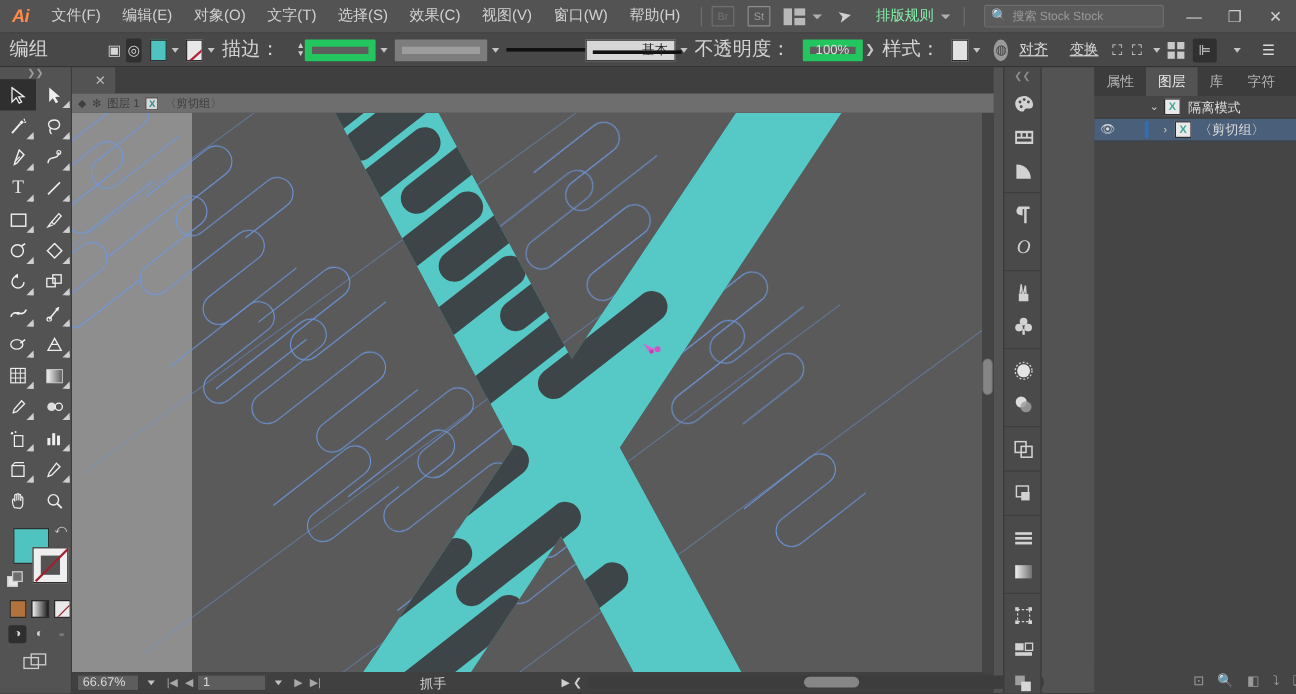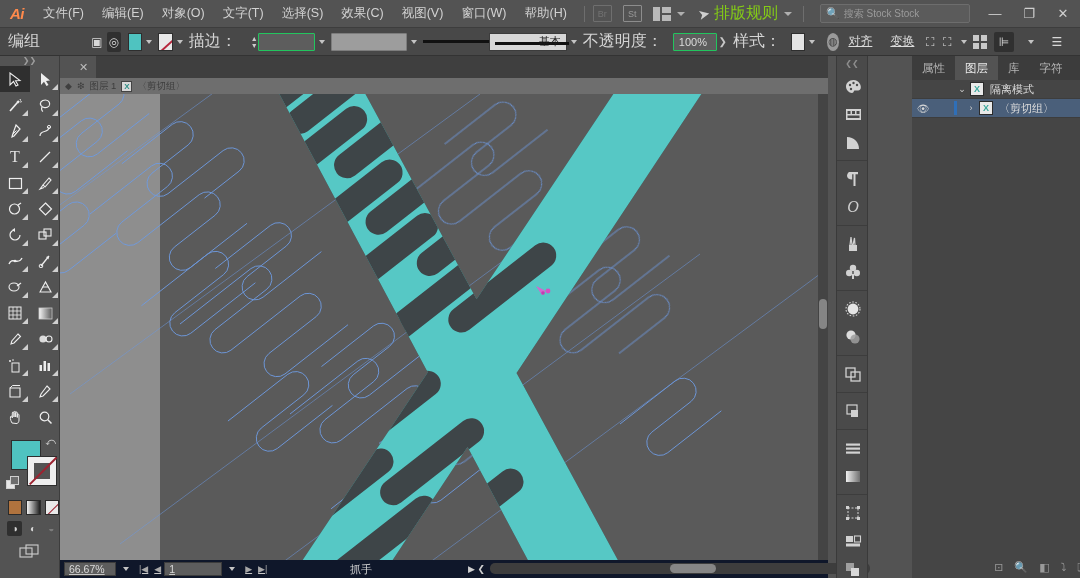--- a/index.html
+++ b/index.html
@@ -35,21 +35,21 @@
   }
   .mb-ico.dim{ color:#737373; border-color:#6f6f6f; }
   .arrange-ico{ width:18px; height:14px; position:relative; margin-right:3px; }
   .arrange-ico i{ position:absolute; background:#b9b9b9; display:block; }
   .chev{
     width:0;height:0;border-left:4px solid transparent;border-right:4px solid transparent;
     border-top:4px solid #b0b0b0; display:inline-block; margin:0 3px;
   }
   .plane-ico{ color:#cfcfcf; font-size:14px; margin-left:10px; transform:rotate(-12deg); }
   .mb-right{ margin-left:auto; display:flex; align-items:center; height:28px; }
-  .arrange-label{ font-size:16px; color:#84cc16; margin-right:3px;}
+  .arrange-label{ font-size:12px; color:#86efac; margin-right:3px;}
   .searchbox{
     display:flex; align-items:center; height:19px; width:150px;
     border:1px solid #6d6d6d; border-radius:2px; background:#5b5b5b;
     margin:0 8px; padding:0 5px; color:#9b9b9b; font-size:10px;
   }
   .win-btn{
     width:34px;height:28px;display:flex;align-items:center;justify-content:center;
     color:#cfcfcf;font-size:13px;
   }
 
@@ -73,21 +73,21 @@
     border-top:4px solid #c4c4c4; margin:0 6px 0 4px;
   }
   .nofill{
     width:20px;height:18px;background:#e8e8e8;border:1px solid #2e2e2e;position:relative;overflow:hidden;
   }
   .nofill:after{
     content:""; position:absolute; left:-3px; top:8px; width:28px; height:1.6px;
     background:#b6263b; transform:rotate(-42deg);
   }
   .field{
-    height:18px; background:#5d5d5d; border:1px solid #22c55e; border-radius:1px;
+    height:18px; background:#5d5d5d; border:6px solid #22c55e; border-radius:1px;
     color:#dcdcdc; font-size:11px; display:flex; align-items:center; padding:0 5px;
   }
   .field.wide{ width:78px; }
   .field.vwide{ width:104px; background:#9d9d9d; border-color:#7d7d7d; }
   .field.op{ width:58px; justify-content:flex-start; }
   .stroke-preview{
     width:112px;height:18px;background:#d7d7d7;border:1px solid #3c3c3c;
     display:flex;align-items:center;justify-content:center;position:relative;color:#1c1c1c;font-size:11px;
   }
   .stroke-preview .ln{ position:absolute; left:5px; top:8px; width:74px; height:3px; background:#111;}
@@ -186,22 +186,22 @@
   }
   .artboard{
     position:absolute; left:100px; top:-4px; width:668px; height:470px;
     background:#5a5a5a;
   }
   .scroll-v{
     position:absolute; left:818px; top:94px; width:10px; height:466px; background:#444;
   }
   .scroll-v .thumb{ position:absolute; left:1px; top:205px; width:8px; height:30px; background:#858585; border-radius:4px; }
   .scroll-h-row{
-    position:absolute; left:60px; top:560px; width:768px; height:18px; background:#0f172a;
-    display:flex; align-items:center;text-decoration:underline;
+    position:absolute; left:60px; top:560px; width:768px; height:18px; background:#404040;
+    display:flex; align-items:center;
   }
   .scroll-h-track{ position:absolute; left:430px; top:3px; width:380px; height:11px; background:#3d3d3d; border-radius:5px;}
   .scroll-h-track .t2{ position:absolute; left:180px; top:1px; width:46px;height:9px; background:#868686; border-radius:5px;}
 
   .status-zoom{
     width:52px; height:14px; background:#5d5d5d; border:1px solid #3c3c3c; color:#dadada;
     font-size:10.5px; display:flex; align-items:center; padding-left:4px; margin-left:4px;
   }
   .st-chev{
     width:0;height:0;border-left:3.5px solid transparent;border-right:3.5px solid transparent;

